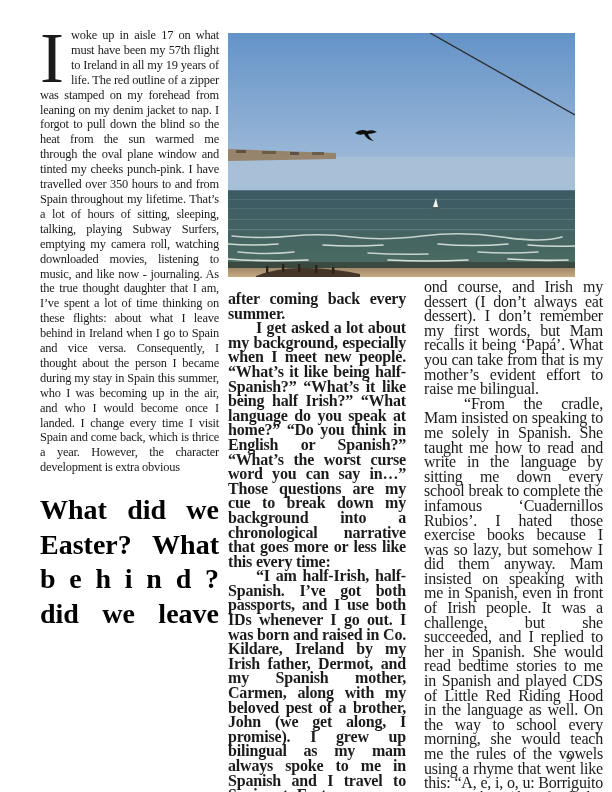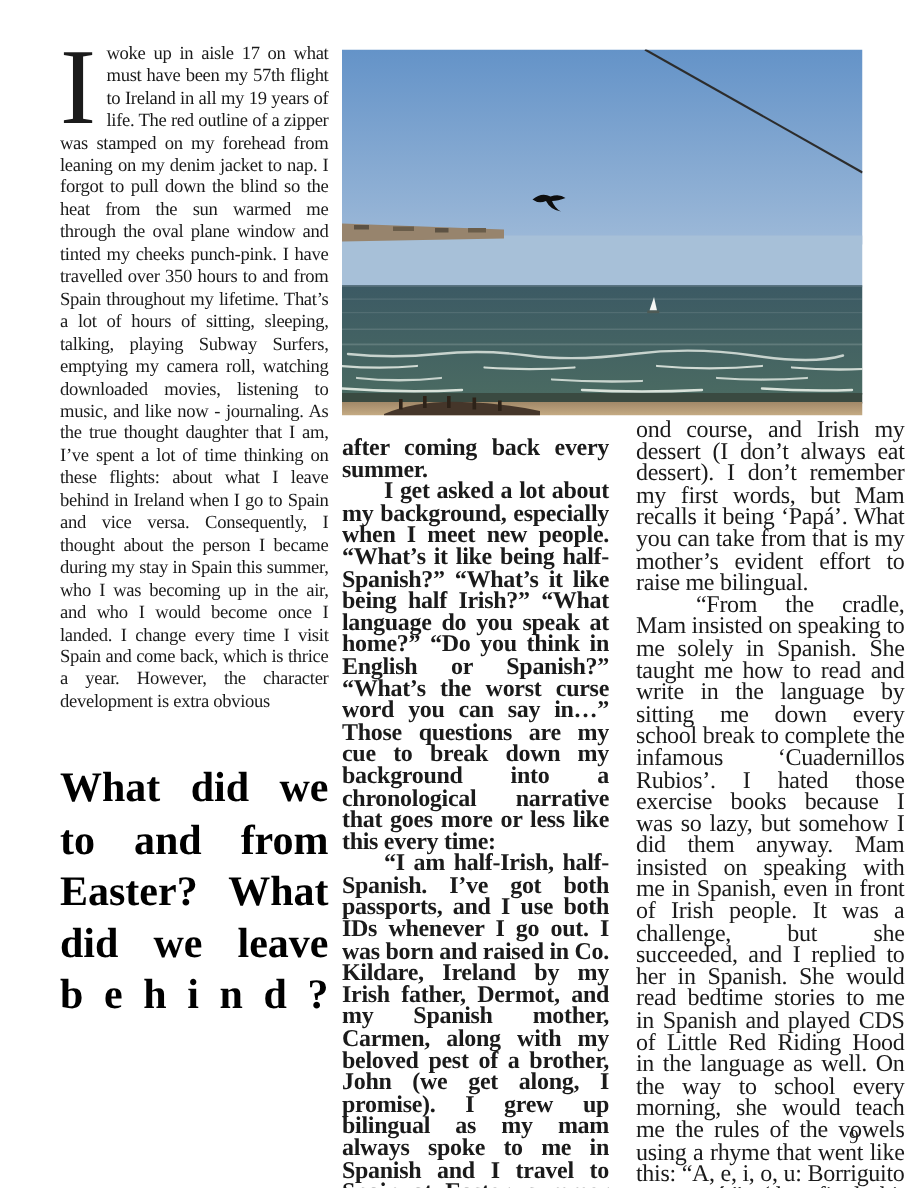--- a/index.html
+++ b/index.html
@@ -13,40 +13,39 @@
   .col-left{left:40px;top:28px;width:179px;font-size:12.4px;line-height:14.9px;letter-spacing:-0.2px;}
   .col-mid{left:228px;top:292px;width:178px;font-size:16px;line-height:14.6px;letter-spacing:-0.2px;font-weight:bold;}
   .col-right{left:424px;top:280px;width:179px;font-size:16px;line-height:14.6px;letter-spacing:-0.2px;}
   .indent{text-indent:28px;}
   .indent-big{text-indent:40px;}
   .dropcap{
     float:left;font-size:72px;line-height:56px;height:56px;
     padding:2px 7px 0 0;letter-spacing:0;
   }
   .pullquote{
-    margin-top:34px;font-weight:bold;font-size:28px;line-height:34.5px;
+    margin-top:18px;font-weight:bold;font-size:28px;line-height:34.5px;
     letter-spacing:0;color:#000;
   }
   .pullquote .q-line{text-align:justify;text-align-last:justify;}
   .photo{position:absolute;left:228px;top:33px;width:347px;height:244px;display:block;}
   .pageno{position:absolute;left:566px;top:750px;font-size:13px;letter-spacing:0;}
 </style>
 </head>
 <body>
 
 <div class="page">
 
   <div class="col col-left">
     <p><span class="dropcap">I</span><span>woke up in aisle 17 on what must have been my 57th flight to Ireland in all my 19 years of life. The red outline of a zipper was stamped on my forehead from leaning on my denim jacket to nap. I forgot to pull down the blind so the heat from the sun warmed me through the oval plane window and tinted my cheeks punch-pink. I have travelled over 350 hours to and from Spain throughout my lifetime. That’s a lot of hours of sitting, sleeping, talking, playing Subway Surfers, emptying my camera roll, watching downloaded movies, listening to music, and like now - journaling. As the true thought daughter that I am, I’ve spent a lot of time thinking on these flights: about what I leave behind in Ireland when I go to Spain and vice versa. Consequently, I thought about the person I became during my stay in Spain this summer, who I was becoming up in the air, and who I would become once I landed. I change every time I visit Spain and come back, which is thrice a year. However, the character development is extra obvious</span></p>
     <div class="pullquote">
       <div class="q-line">What did we</div>
-      <div class="q-line">to and from</div>
       <div class="q-line">Easter? What</div>
+      <div class="q-line">b e h i n d ?</div>
       <div class="q-line">did we leave</div>
-      <div class="q-line">b e h i n d ?</div>
     </div>
   </div>
 
   <svg class="photo" viewBox="0 0 347 244" preserveAspectRatio="none" role="img" aria-label="Seaside photo: blue sky crossed by an overhead wire, a flying bird, calm dark sea with small white waves, a distant sailboat, and a sandy beach with a wooden groyne">
     <defs>
       <linearGradient id="skyg" x1="0" y1="0" x2="0" y2="1">
         <stop offset="0" stop-color="#6493c8"></stop>
         <stop offset="1" stop-color="#9db9d8"></stop>
       </linearGradient>
       <linearGradient id="seag" x1="0" y1="0" x2="0" y2="1">

